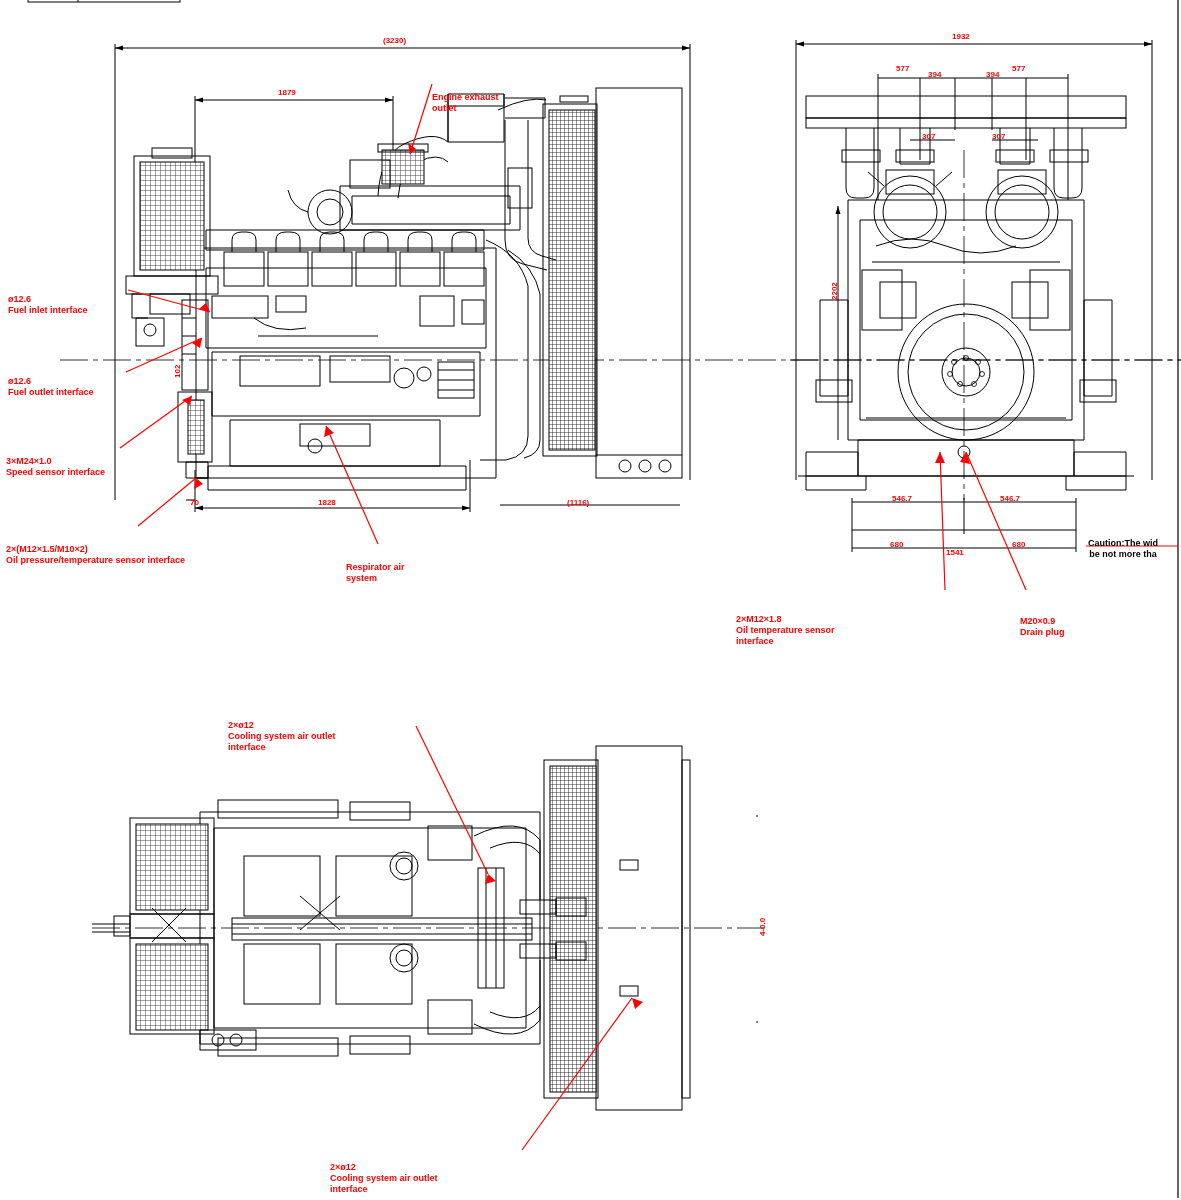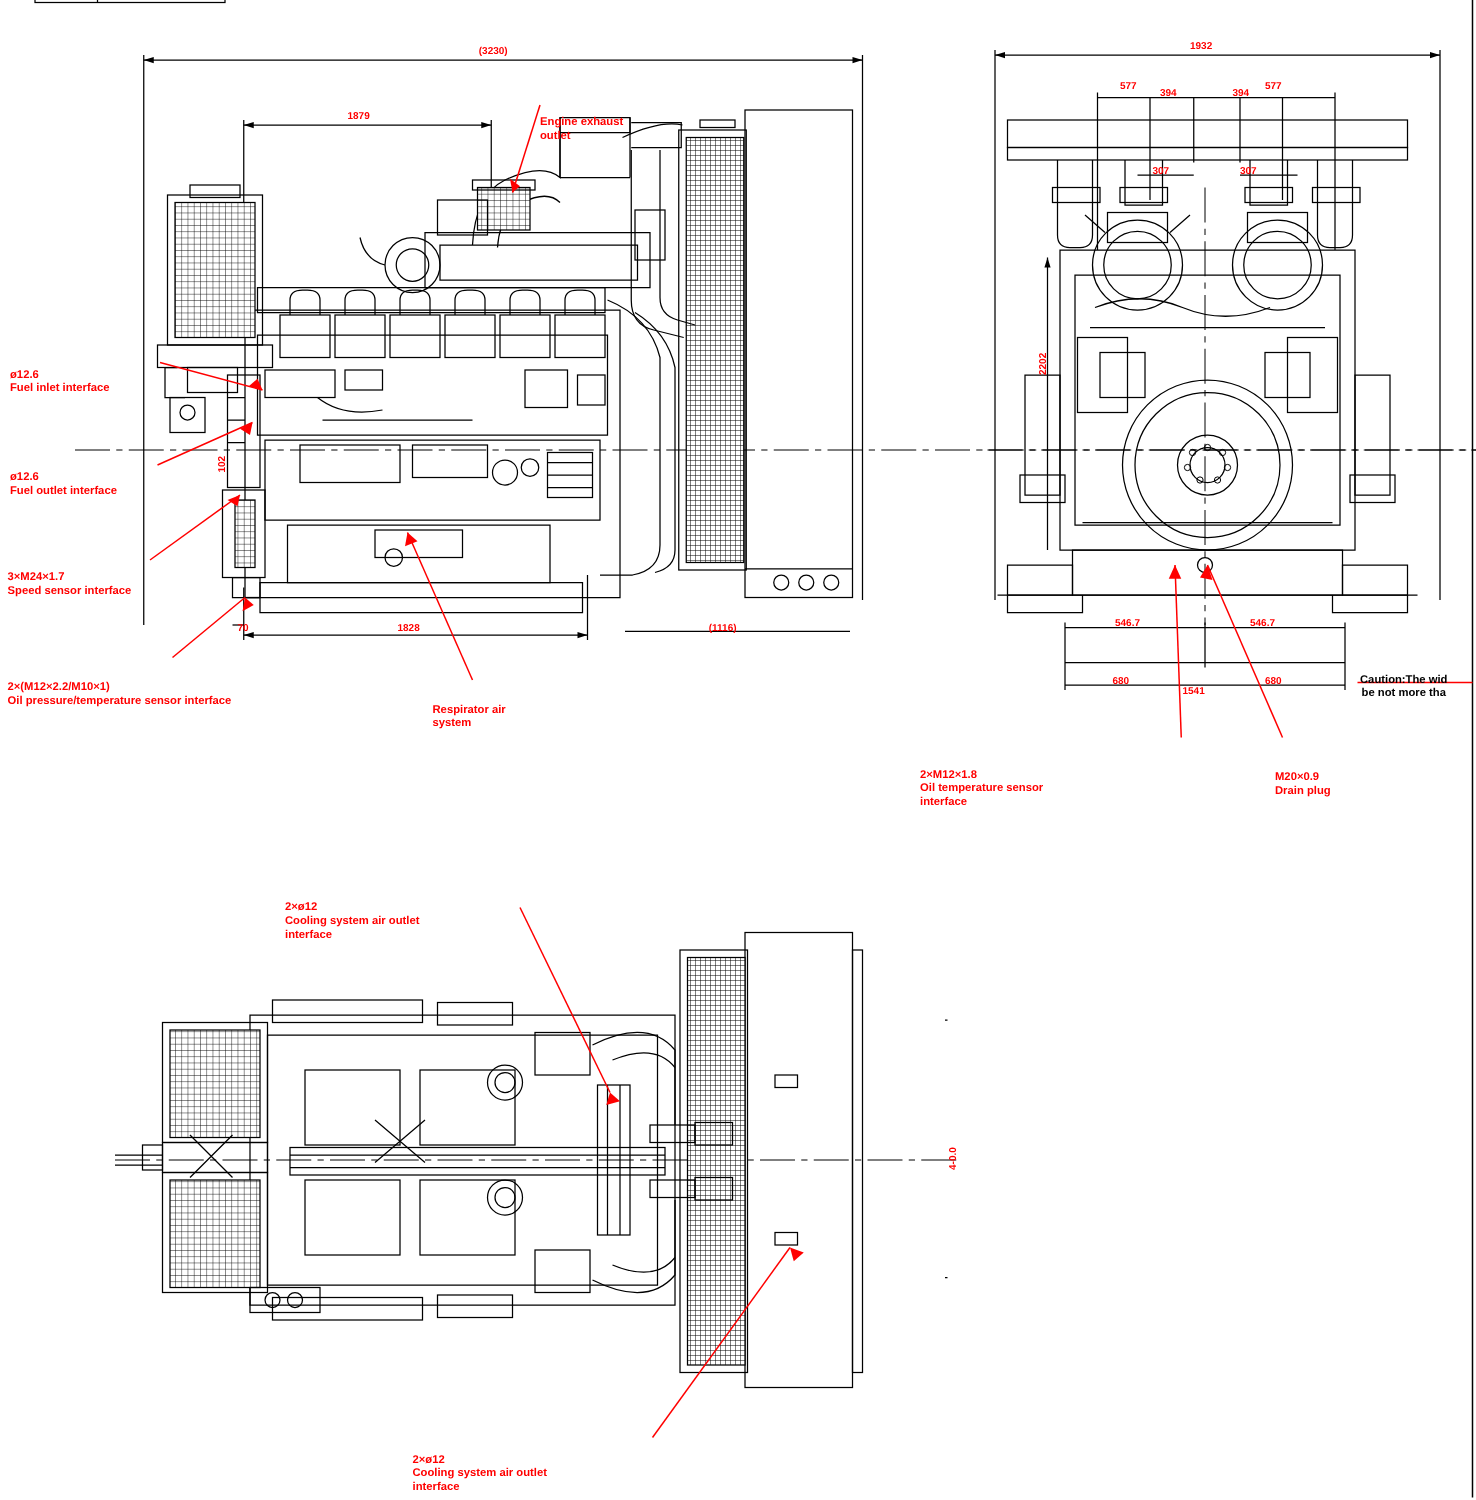--- a/index.html
+++ b/index.html
@@ -351,23 +351,23 @@
   <div class="dim" style="left:190px;top:498px">70</div>
   <div class="dim" style="left:567px;top:498px">(1116)</div>
   <div class="dimv" style="left:173px;top:378px">102</div>
 
   <div class="anno" style="left:432px;top:72px">Engine exhaust
 outlet</div>
   <div class="anno" style="left:8px;top:274px">ø12.6
 Fuel inlet interface</div>
   <div class="anno" style="left:8px;top:356px">ø12.6
 Fuel outlet interface</div>
-  <div class="anno" style="left:6px;top:436px">3×M24×1.7
+  <div class="anno" style="left:6px;top:436px">3×M24×1.0
 Speed sensor interface</div>
-  <div class="anno" style="left:6px;top:524px">2×(M12×2.2/M10×1)
+  <div class="anno" style="left:6px;top:524px">2×(M12×1.5/M10×2)
 Oil pressure/temperature sensor interface</div>
   <div class="anno" style="left:346px;top:542px">Respirator air
 system</div>
 
   <div class="dim" style="left:952px;top:32px">1932</div>
   <div class="dim" style="left:896px;top:64px">577</div>
   <div class="dim" style="left:928px;top:70px">394</div>
   <div class="dim" style="left:986px;top:70px">394</div>
   <div class="dim" style="left:1012px;top:64px">577</div>
   <div class="dim" style="left:922px;top:132px">307</div>

